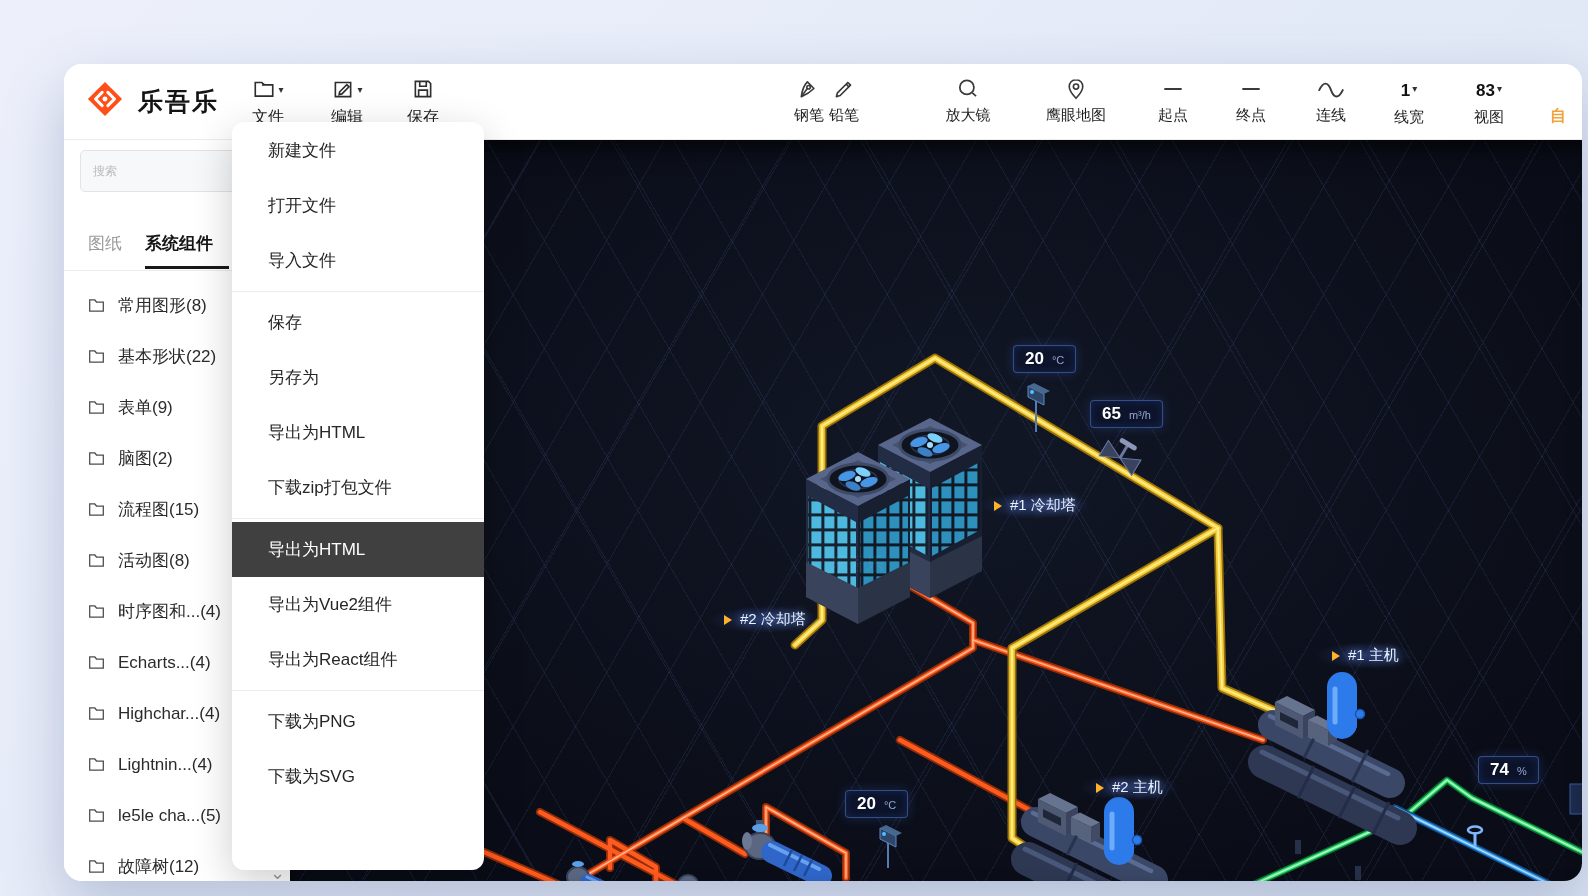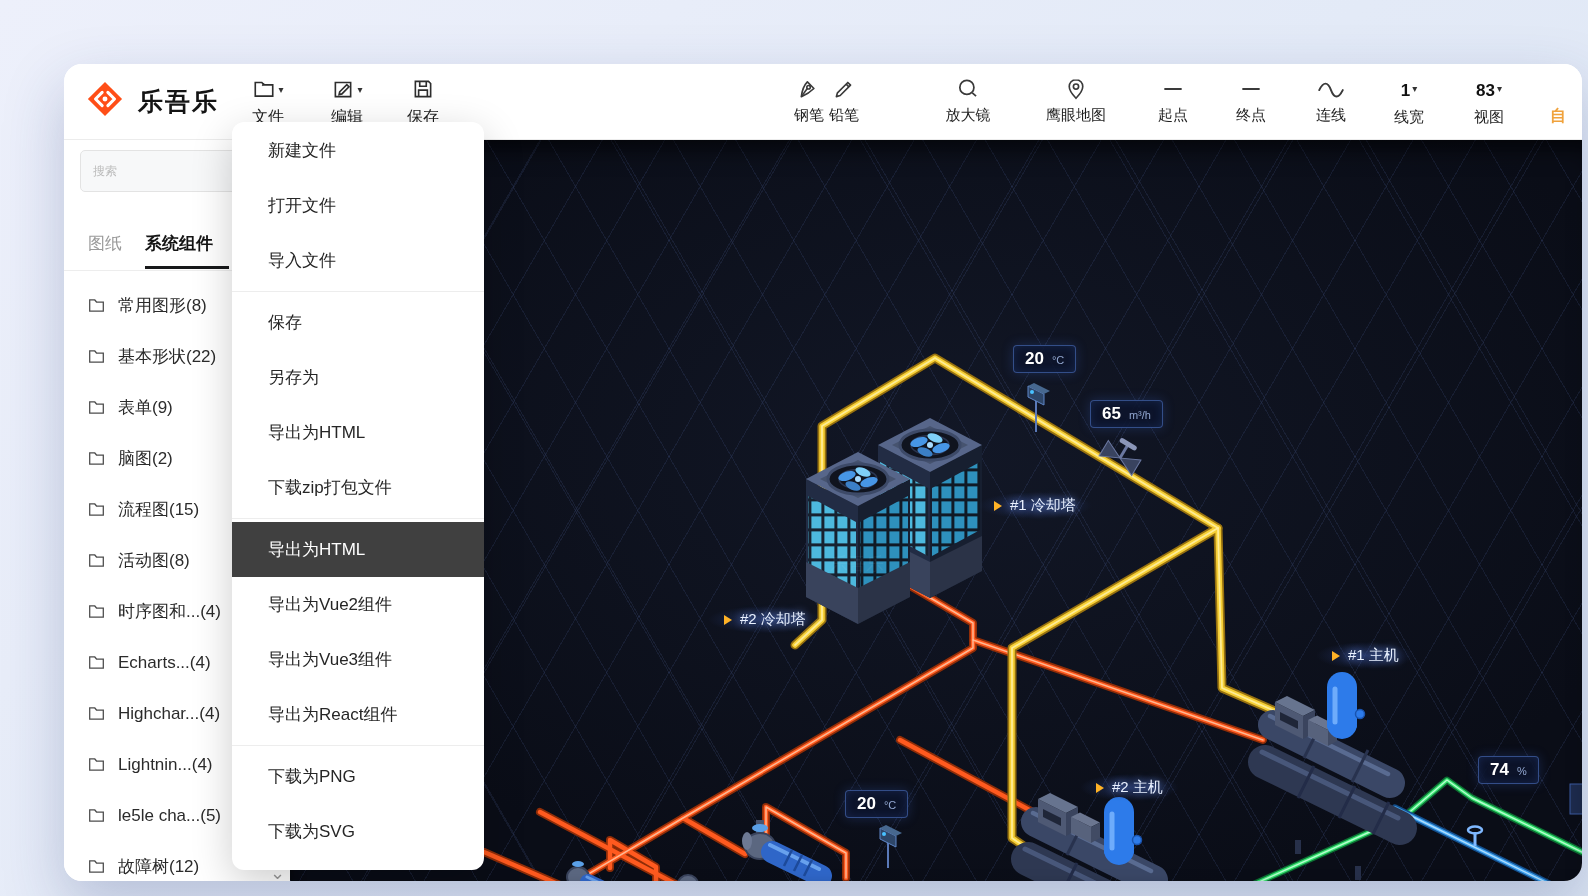--- a/index.html
+++ b/index.html
@@ -524,20 +524,19 @@
     <div class="ditem">打开文件</div>
     <div class="ditem">导入文件</div>
     <div class="ddiv"></div>
     <div class="ditem">保存</div>
     <div class="ditem">另存为</div>
     <div class="ditem">导出为HTML</div>
     <div class="ditem">下载zip打包文件</div>
     <div class="ddiv"></div>
     <div class="ditem hl">导出为HTML</div>
     <div class="ditem">导出为Vue2组件</div>
-    <div class="ditem">导出为Vue3组件</div>
     <div class="ditem">导出为React组件</div>
     <div class="ddiv"></div>
     <div class="ditem">下载为PNG</div>
     <div class="ditem">下载为SVG</div>
   </div>
 
 </div>
 
 </body></html>

